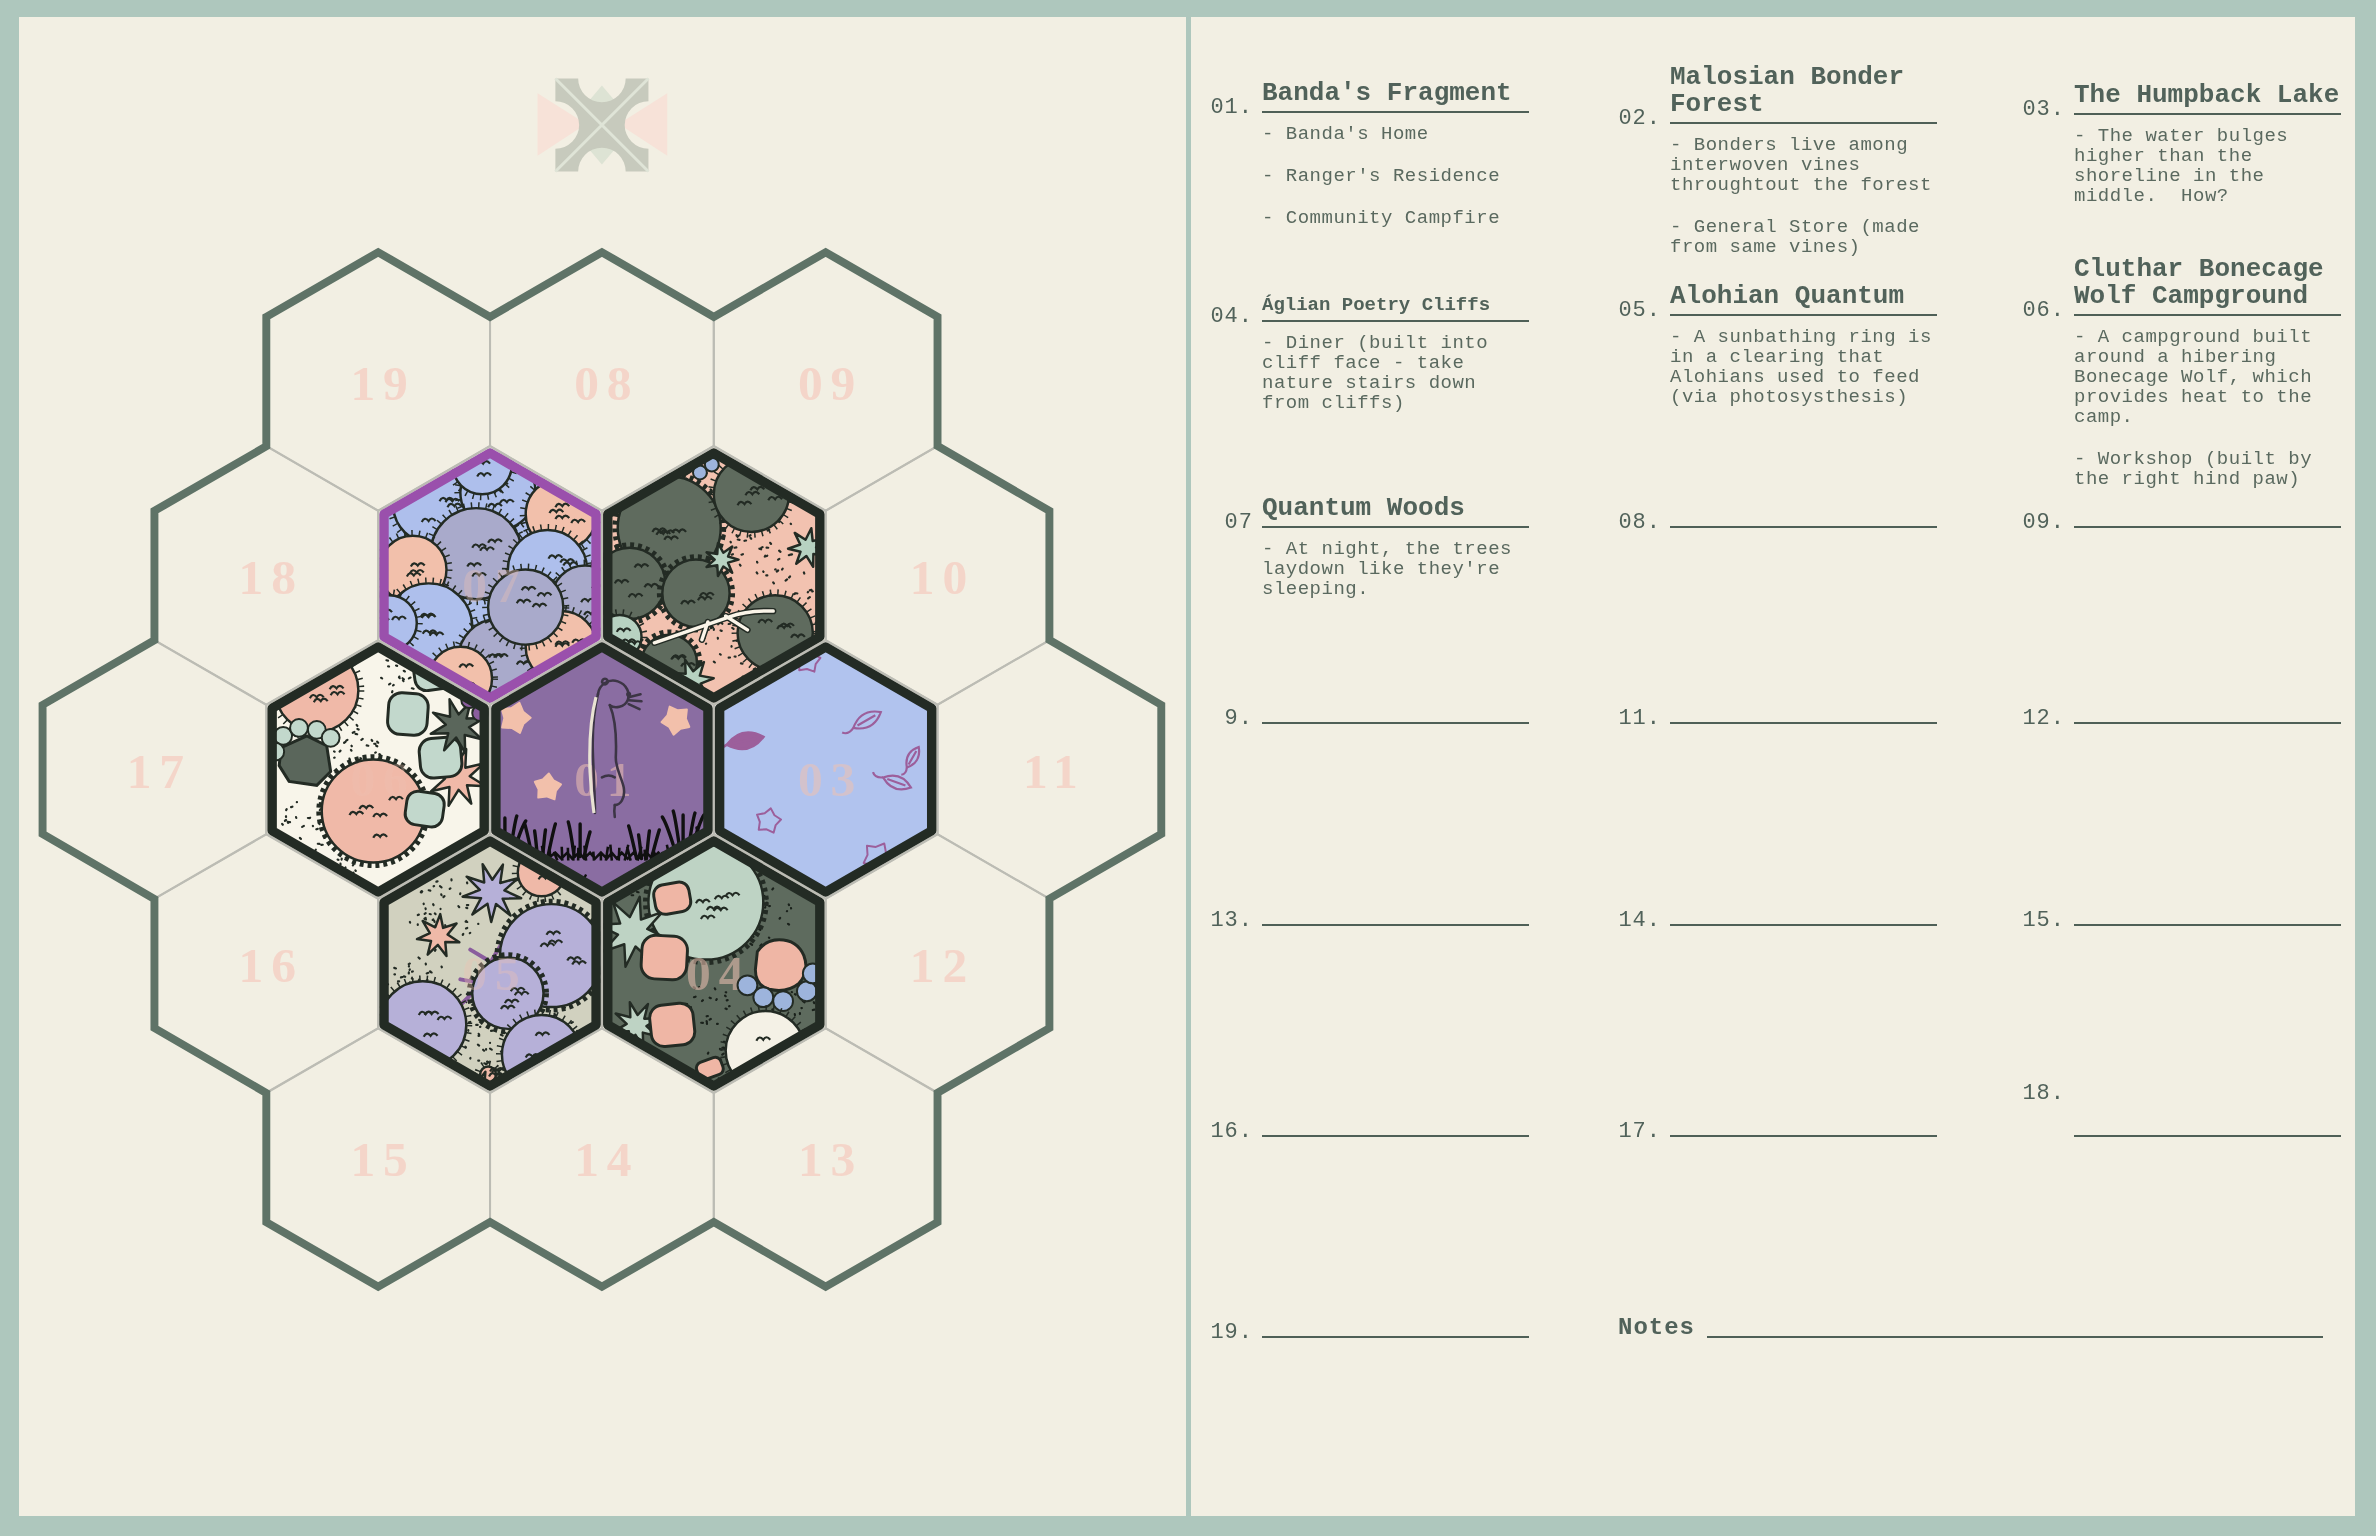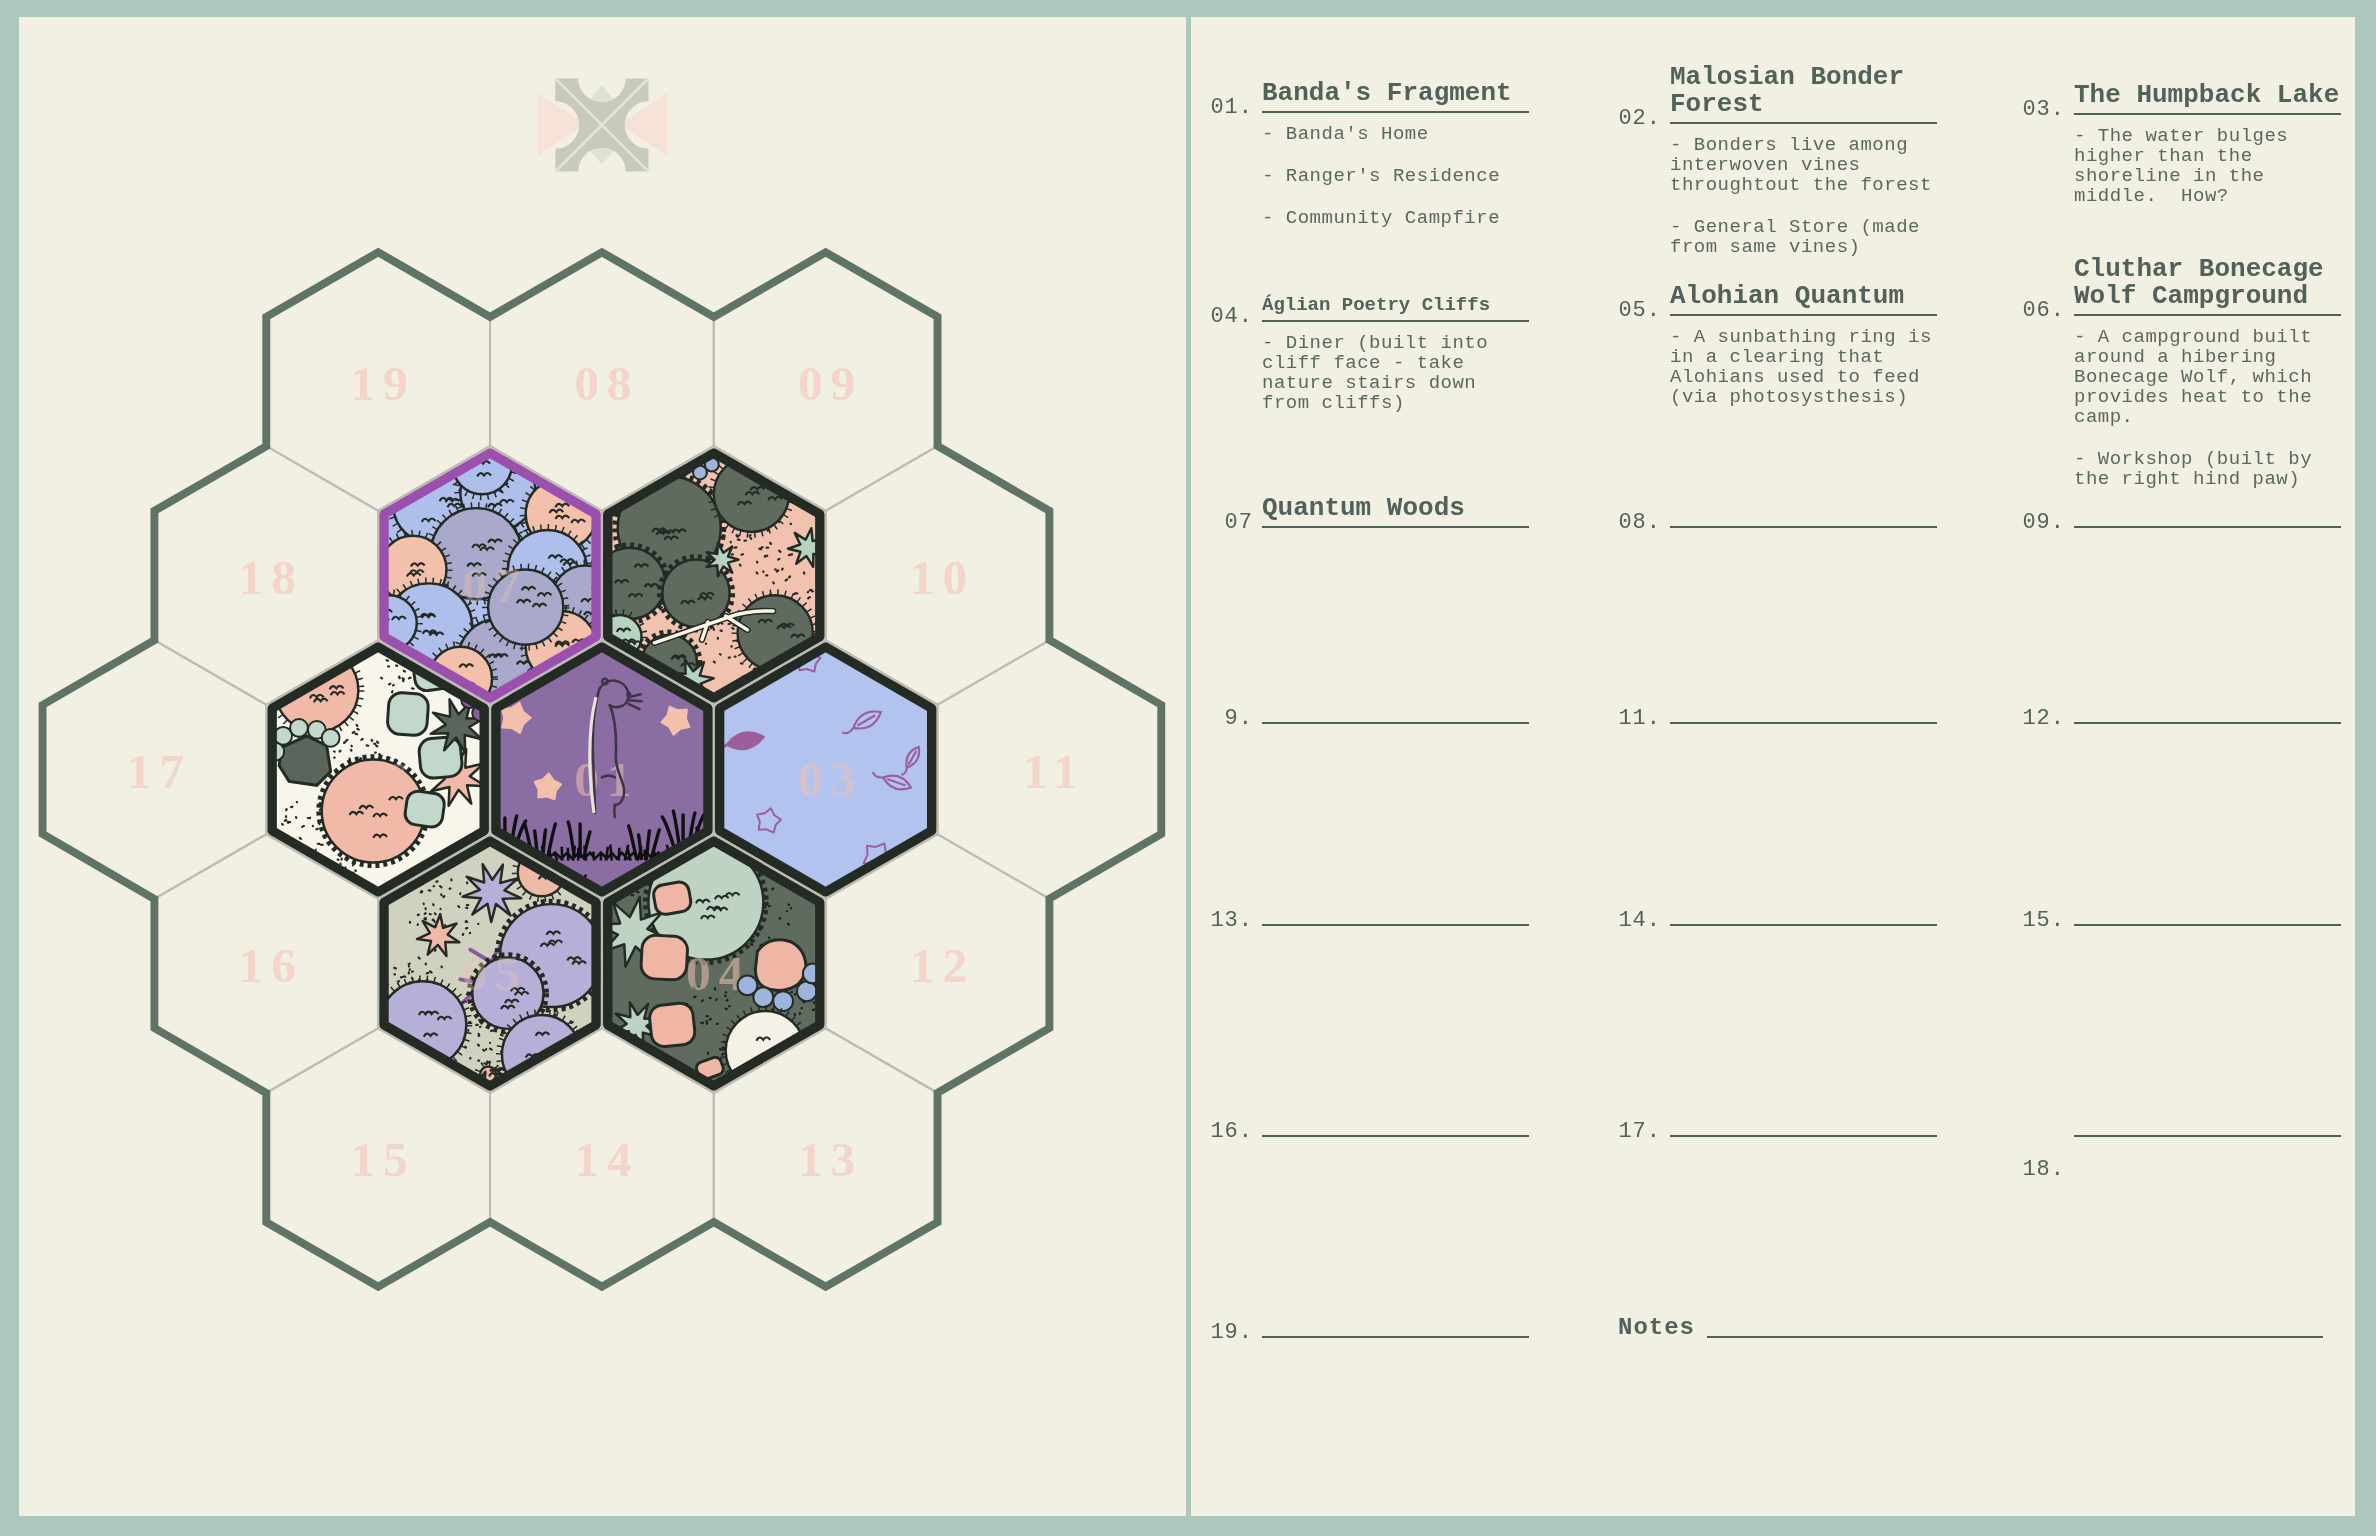--- a/index.html
+++ b/index.html
@@ -492,20 +492,21 @@
 <div class="uline" style="left:2074px;top:314px;width:267px"></div>
 <div class="title" style="left:2074px;bottom:1227px;width:277px">Cluthar Bonecage Wolf Campground</div>
 <div class="body" style="left:2074px;top:327px;width:291px">
     <p>- A campground built<br>around a hibering<br>Bonecage Wolf, which<br>provides heat to the<br>camp.</p>
     <p>- Workshop (built by<br>the right hind paw)</p>
   </div>
 <div class="num" style="right:1123px;top:510px">07</div>
 <div class="uline" style="left:1262px;top:526px;width:267px"></div>
 <div class="title" style="left:1262px;bottom:1015px;width:277px">Quantum Woods</div>
 <div class="body" style="left:1262px;top:539px;width:291px">
+    <p>- At night, the trees<br>laydown like they're<br>sleeping.</p>
   </div>
 <div class="num" style="right:715px;top:510px">08.</div>
 <div class="uline" style="left:1670px;top:526px;width:267px"></div>
 <div class="num" style="right:311px;top:510px">09.</div>
 <div class="uline" style="left:2074px;top:526px;width:267px"></div>
 <div class="num" style="right:1123px;top:706px">9.</div>
 <div class="uline" style="left:1262px;top:722px;width:267px"></div>
 <div class="num" style="right:715px;top:706px">11.</div>
 <div class="uline" style="left:1670px;top:722px;width:267px"></div>
 <div class="num" style="right:311px;top:706px">12.</div>
@@ -513,18 +514,18 @@
 <div class="num" style="right:1123px;top:908px">13.</div>
 <div class="uline" style="left:1262px;top:924px;width:267px"></div>
 <div class="num" style="right:715px;top:908px">14.</div>
 <div class="uline" style="left:1670px;top:924px;width:267px"></div>
 <div class="num" style="right:311px;top:908px">15.</div>
 <div class="uline" style="left:2074px;top:924px;width:267px"></div>
 <div class="num" style="right:1123px;top:1119px">16.</div>
 <div class="uline" style="left:1262px;top:1135px;width:267px"></div>
 <div class="num" style="right:715px;top:1119px">17.</div>
 <div class="uline" style="left:1670px;top:1135px;width:267px"></div>
-<div class="num" style="right:311px;top:1157px">18.</div>
+<div class="num" style="right:311px;top:1081px">18.</div>
 <div class="uline" style="left:2074px;top:1135px;width:267px"></div>
 <div class="num" style="right:1123px;top:1320px">19.</div>
 <div class="uline" style="left:1262px;top:1336px;width:267px"></div>
 <div class="notes" style="left:1618px;top:1314px">Notes</div>
 <div class="uline" style="left:1707px;top:1336px;width:616px"></div>
 
 </body></html>

